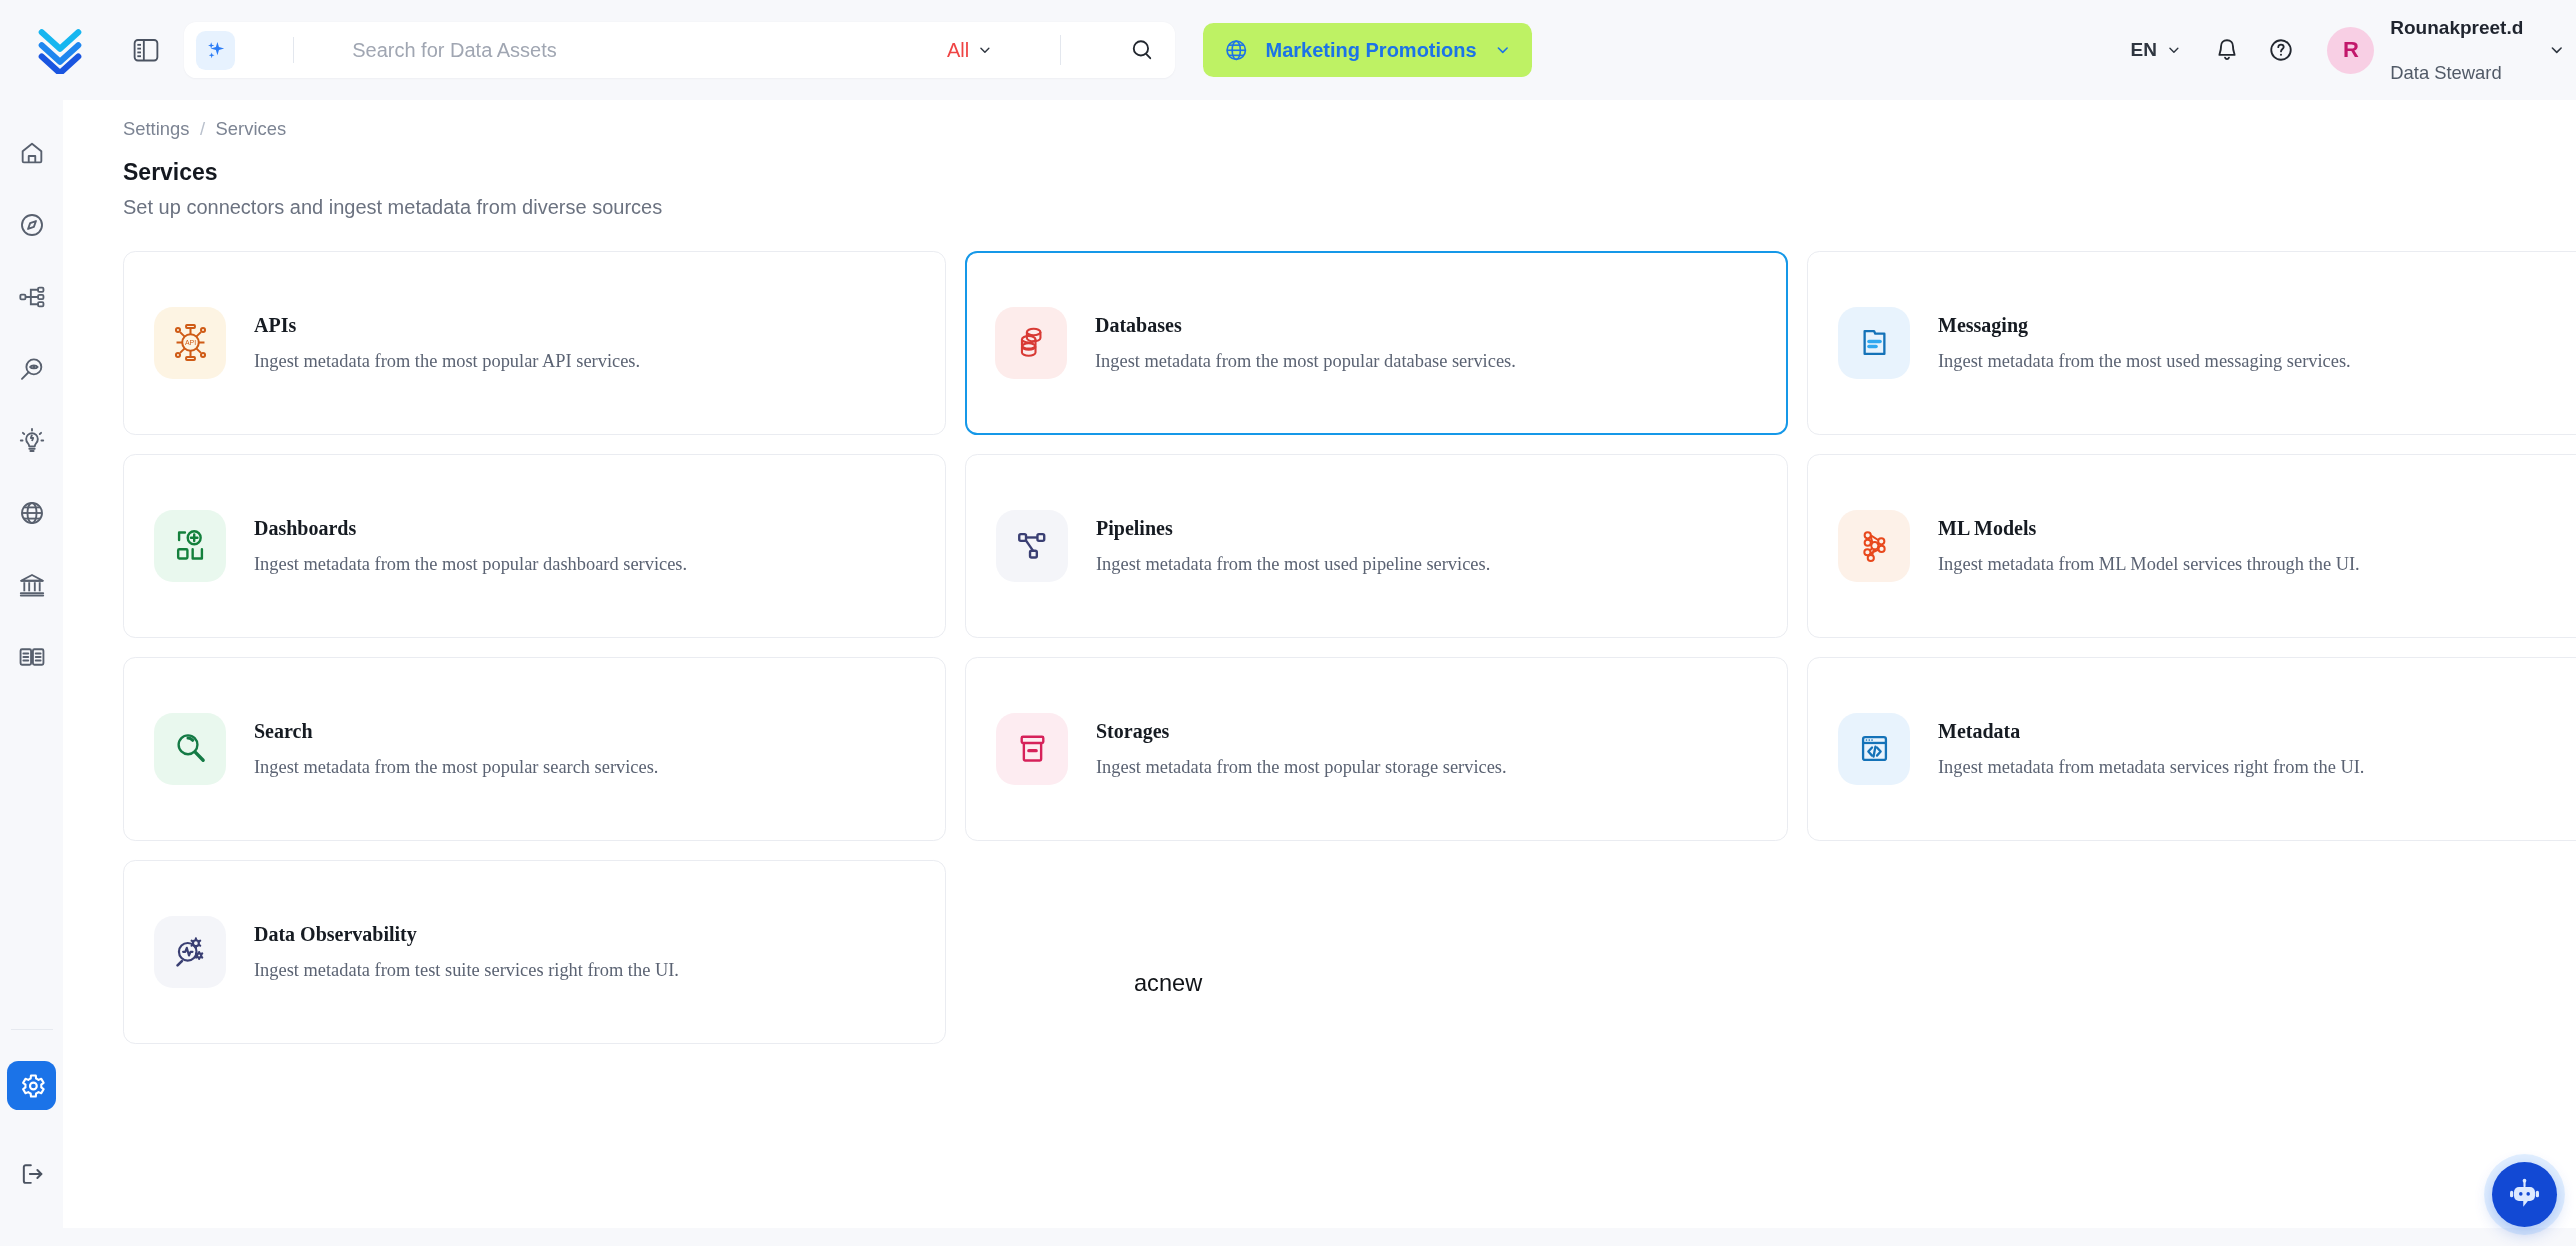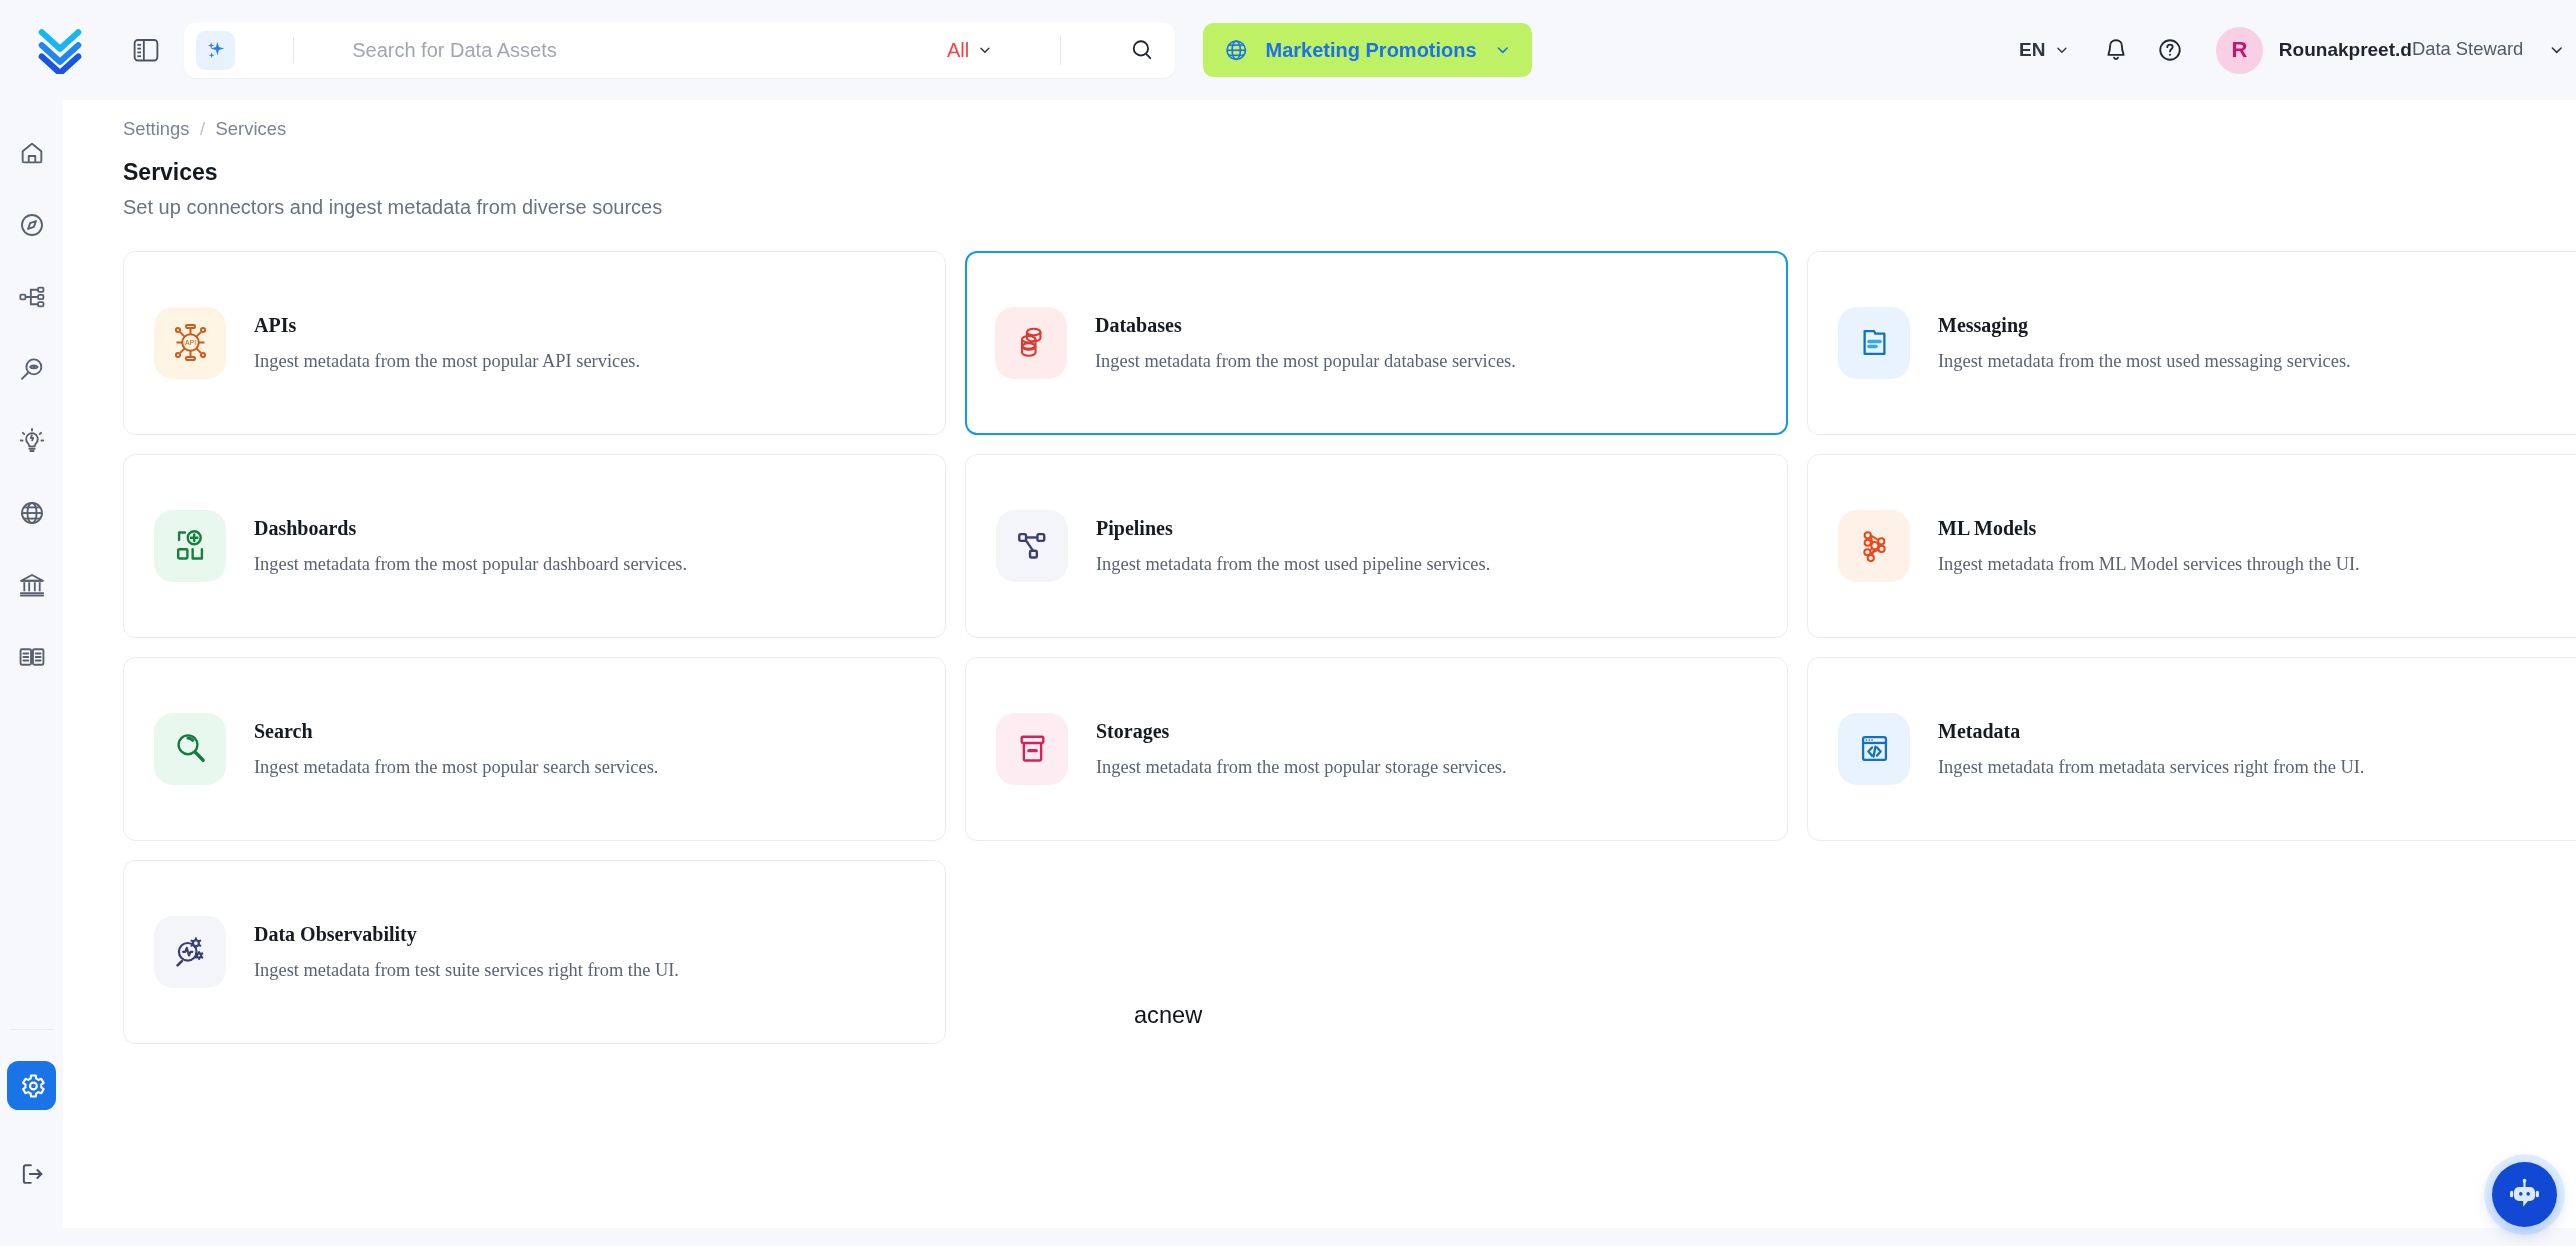--- a/index.html
+++ b/index.html
@@ -88,21 +88,21 @@
   .user-block {
     display: flex; align-items: center; gap: 15.8px; cursor: pointer;
     padding-left: 19px;
   }
   .avatar {
     width: 47px; height: 47px; border-radius: 50%;
     background: #f8cfe4; color: #c2186b;
     display: flex; align-items: center; justify-content: center;
     font-size: 22px; font-weight: 700;
   }
-  .user-meta { display: flex; flex-direction: row; line-height: 1.22; }
+  .user-meta { display: flex; flex-direction: column; line-height: 1.22; gap: 23px; }
   .user-name { font-size: 19px; font-weight: 700; color: #1f242e; white-space: nowrap; }
   .user-role { font-size: 18.4px; color: #515a67; white-space: nowrap; }
   .caret-small { margin-left: 8.8px; margin-right: 1.8px; }
 
   
   .rail {
     position: absolute; left: 0; top: 100px; width: 63px; height: 1147px;
     background: #f7f8fb;
     display: flex; flex-direction: column; align-items: center;
     padding-top: 28px;
@@ -172,21 +172,21 @@
     width: 72px; height: 72px; border-radius: 19px;
     display: flex; align-items: center; justify-content: center;
     flex: 0 0 auto;
   }
   .card-text { margin-left: 28px; font-family: Liberation Serif, serif; }
   .card-title { font-size: 20px; font-weight: 700; color: #161b22; margin-bottom: 14px; }
   .card-desc { font-size: 18.4px; color: #5b6373; }
 
   .overlay-note {
     position: absolute;
-    left: 1134px; top: 1002px;
+    left: 1134px; top: 970px;
     font-size: 23.6px; color: #111418;
     font-family: "Liberation Sans", sans-serif;
   }
 
   
   .bottom-strip {
     position: absolute; left: 0; bottom: 0; width: 2576px; height: 19px;
     background: #f7f8fb;
   }
 

